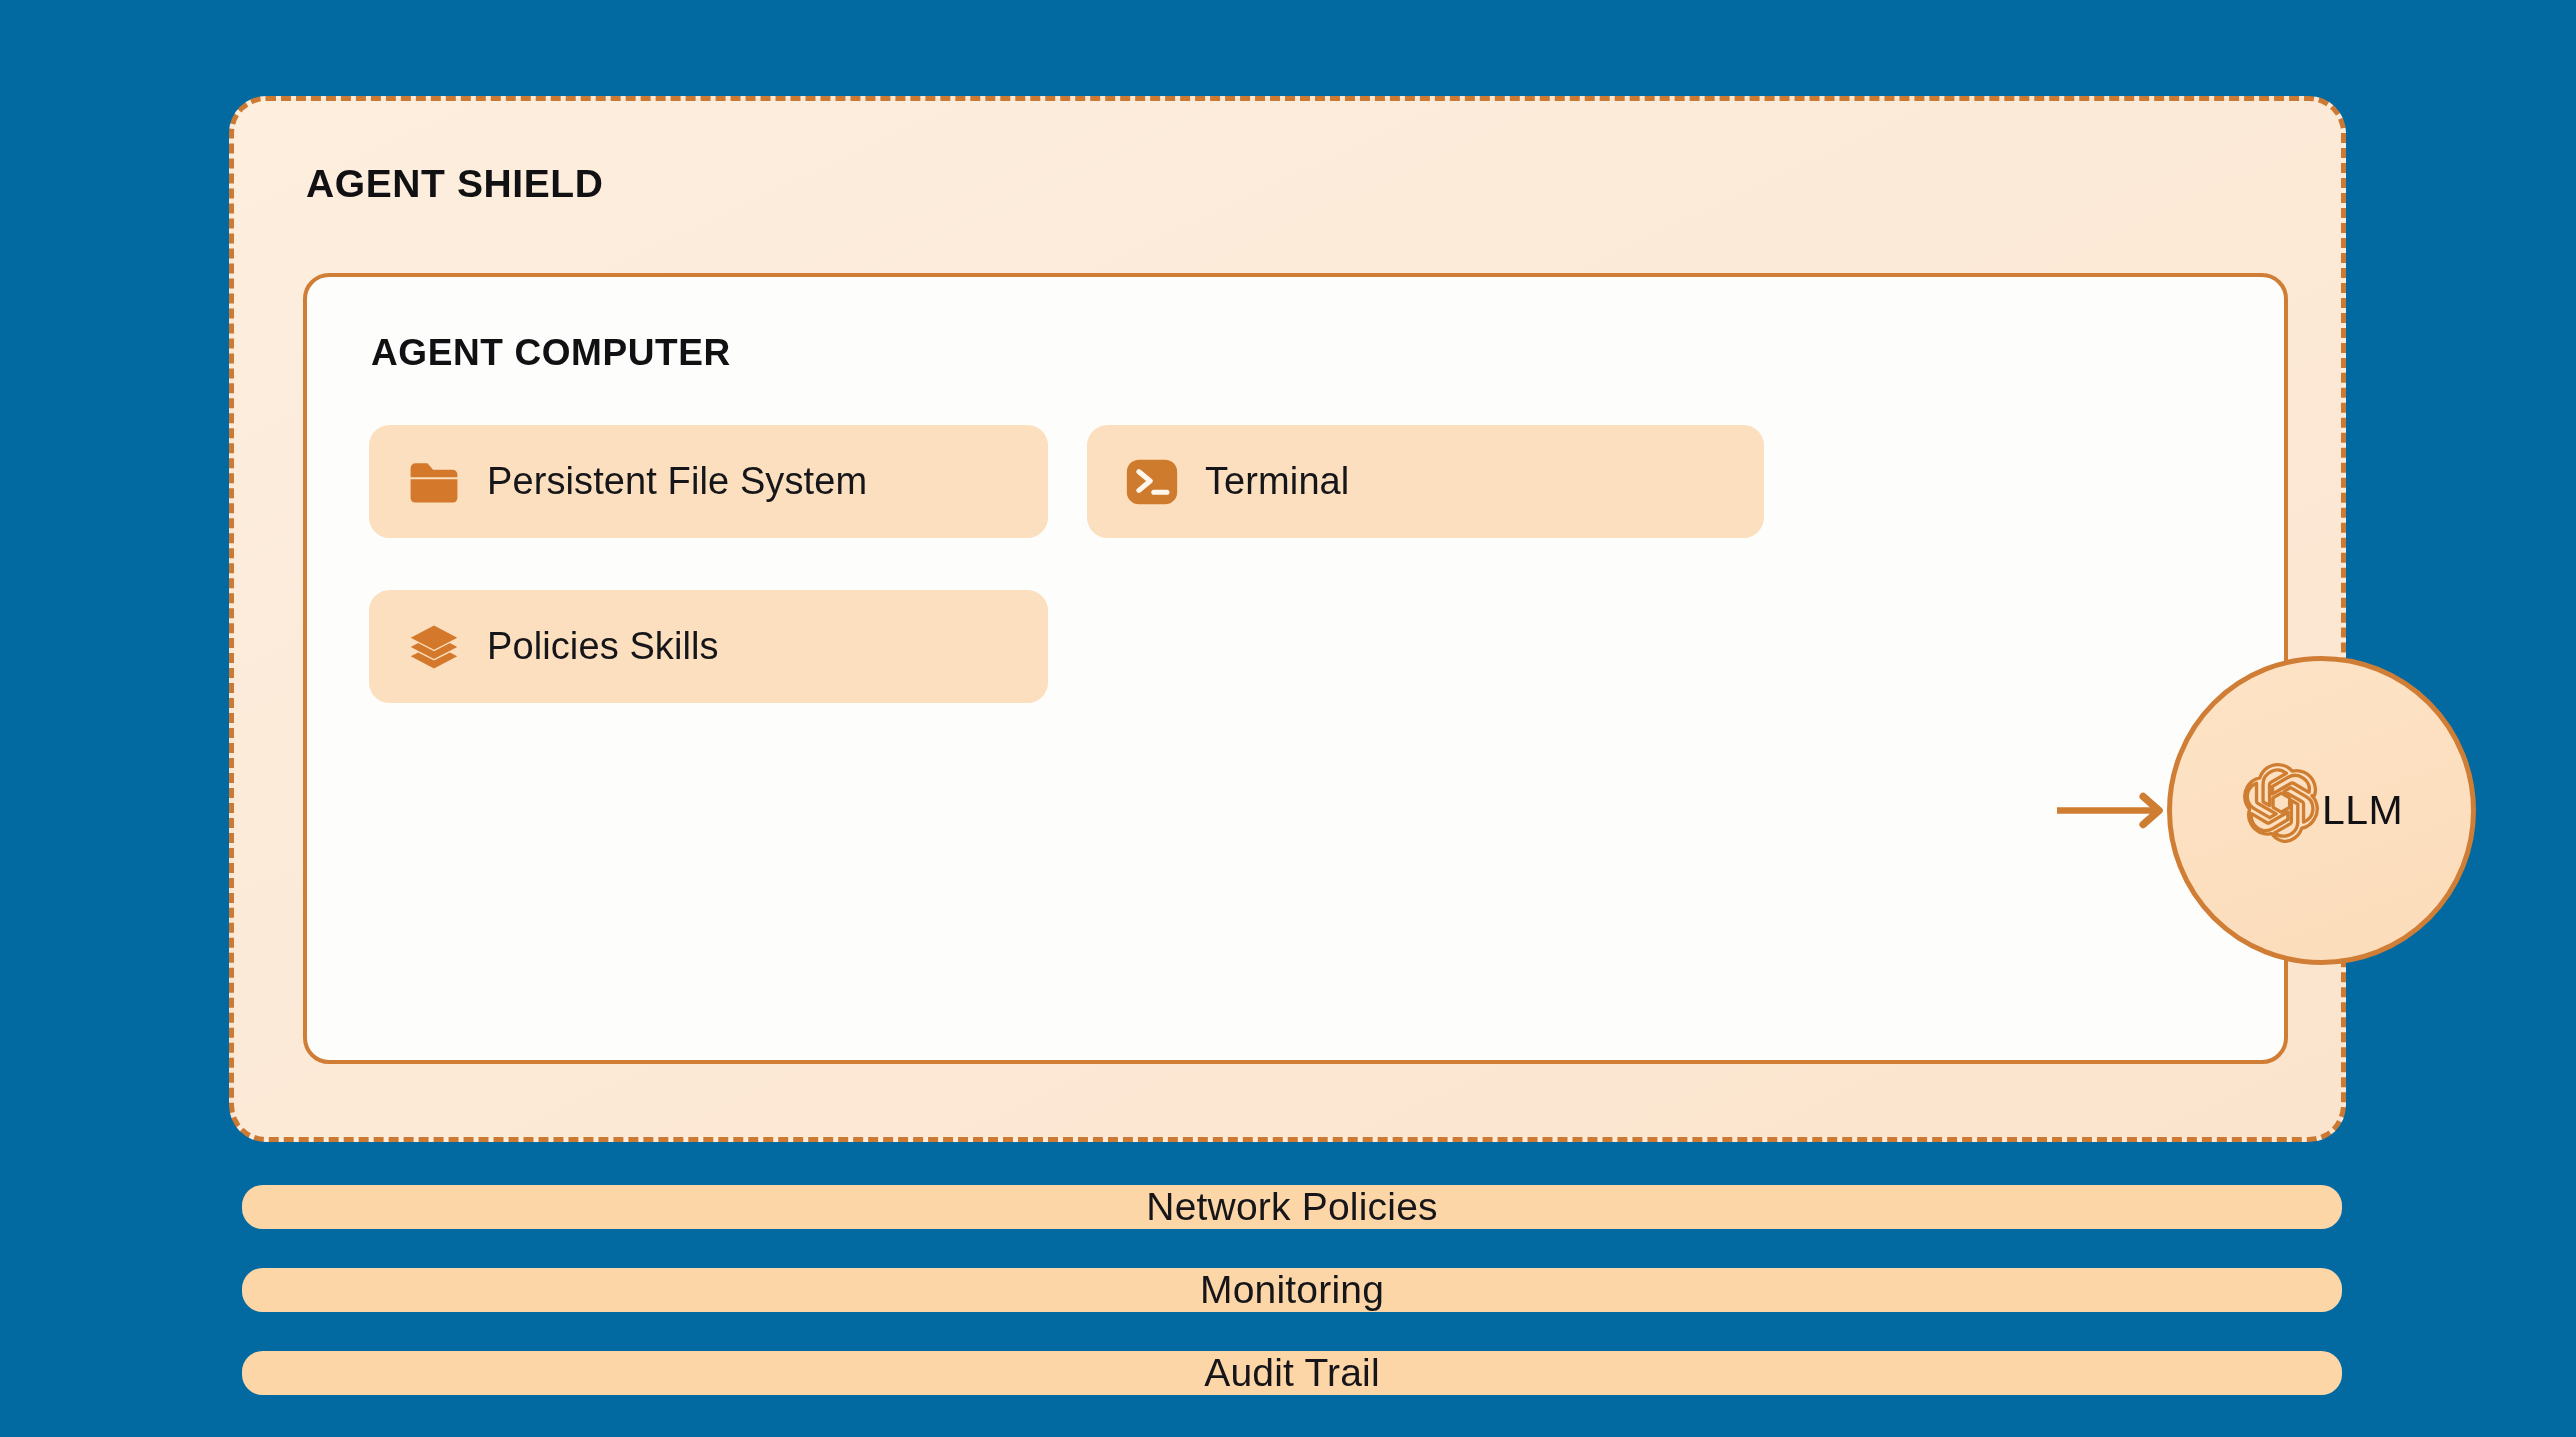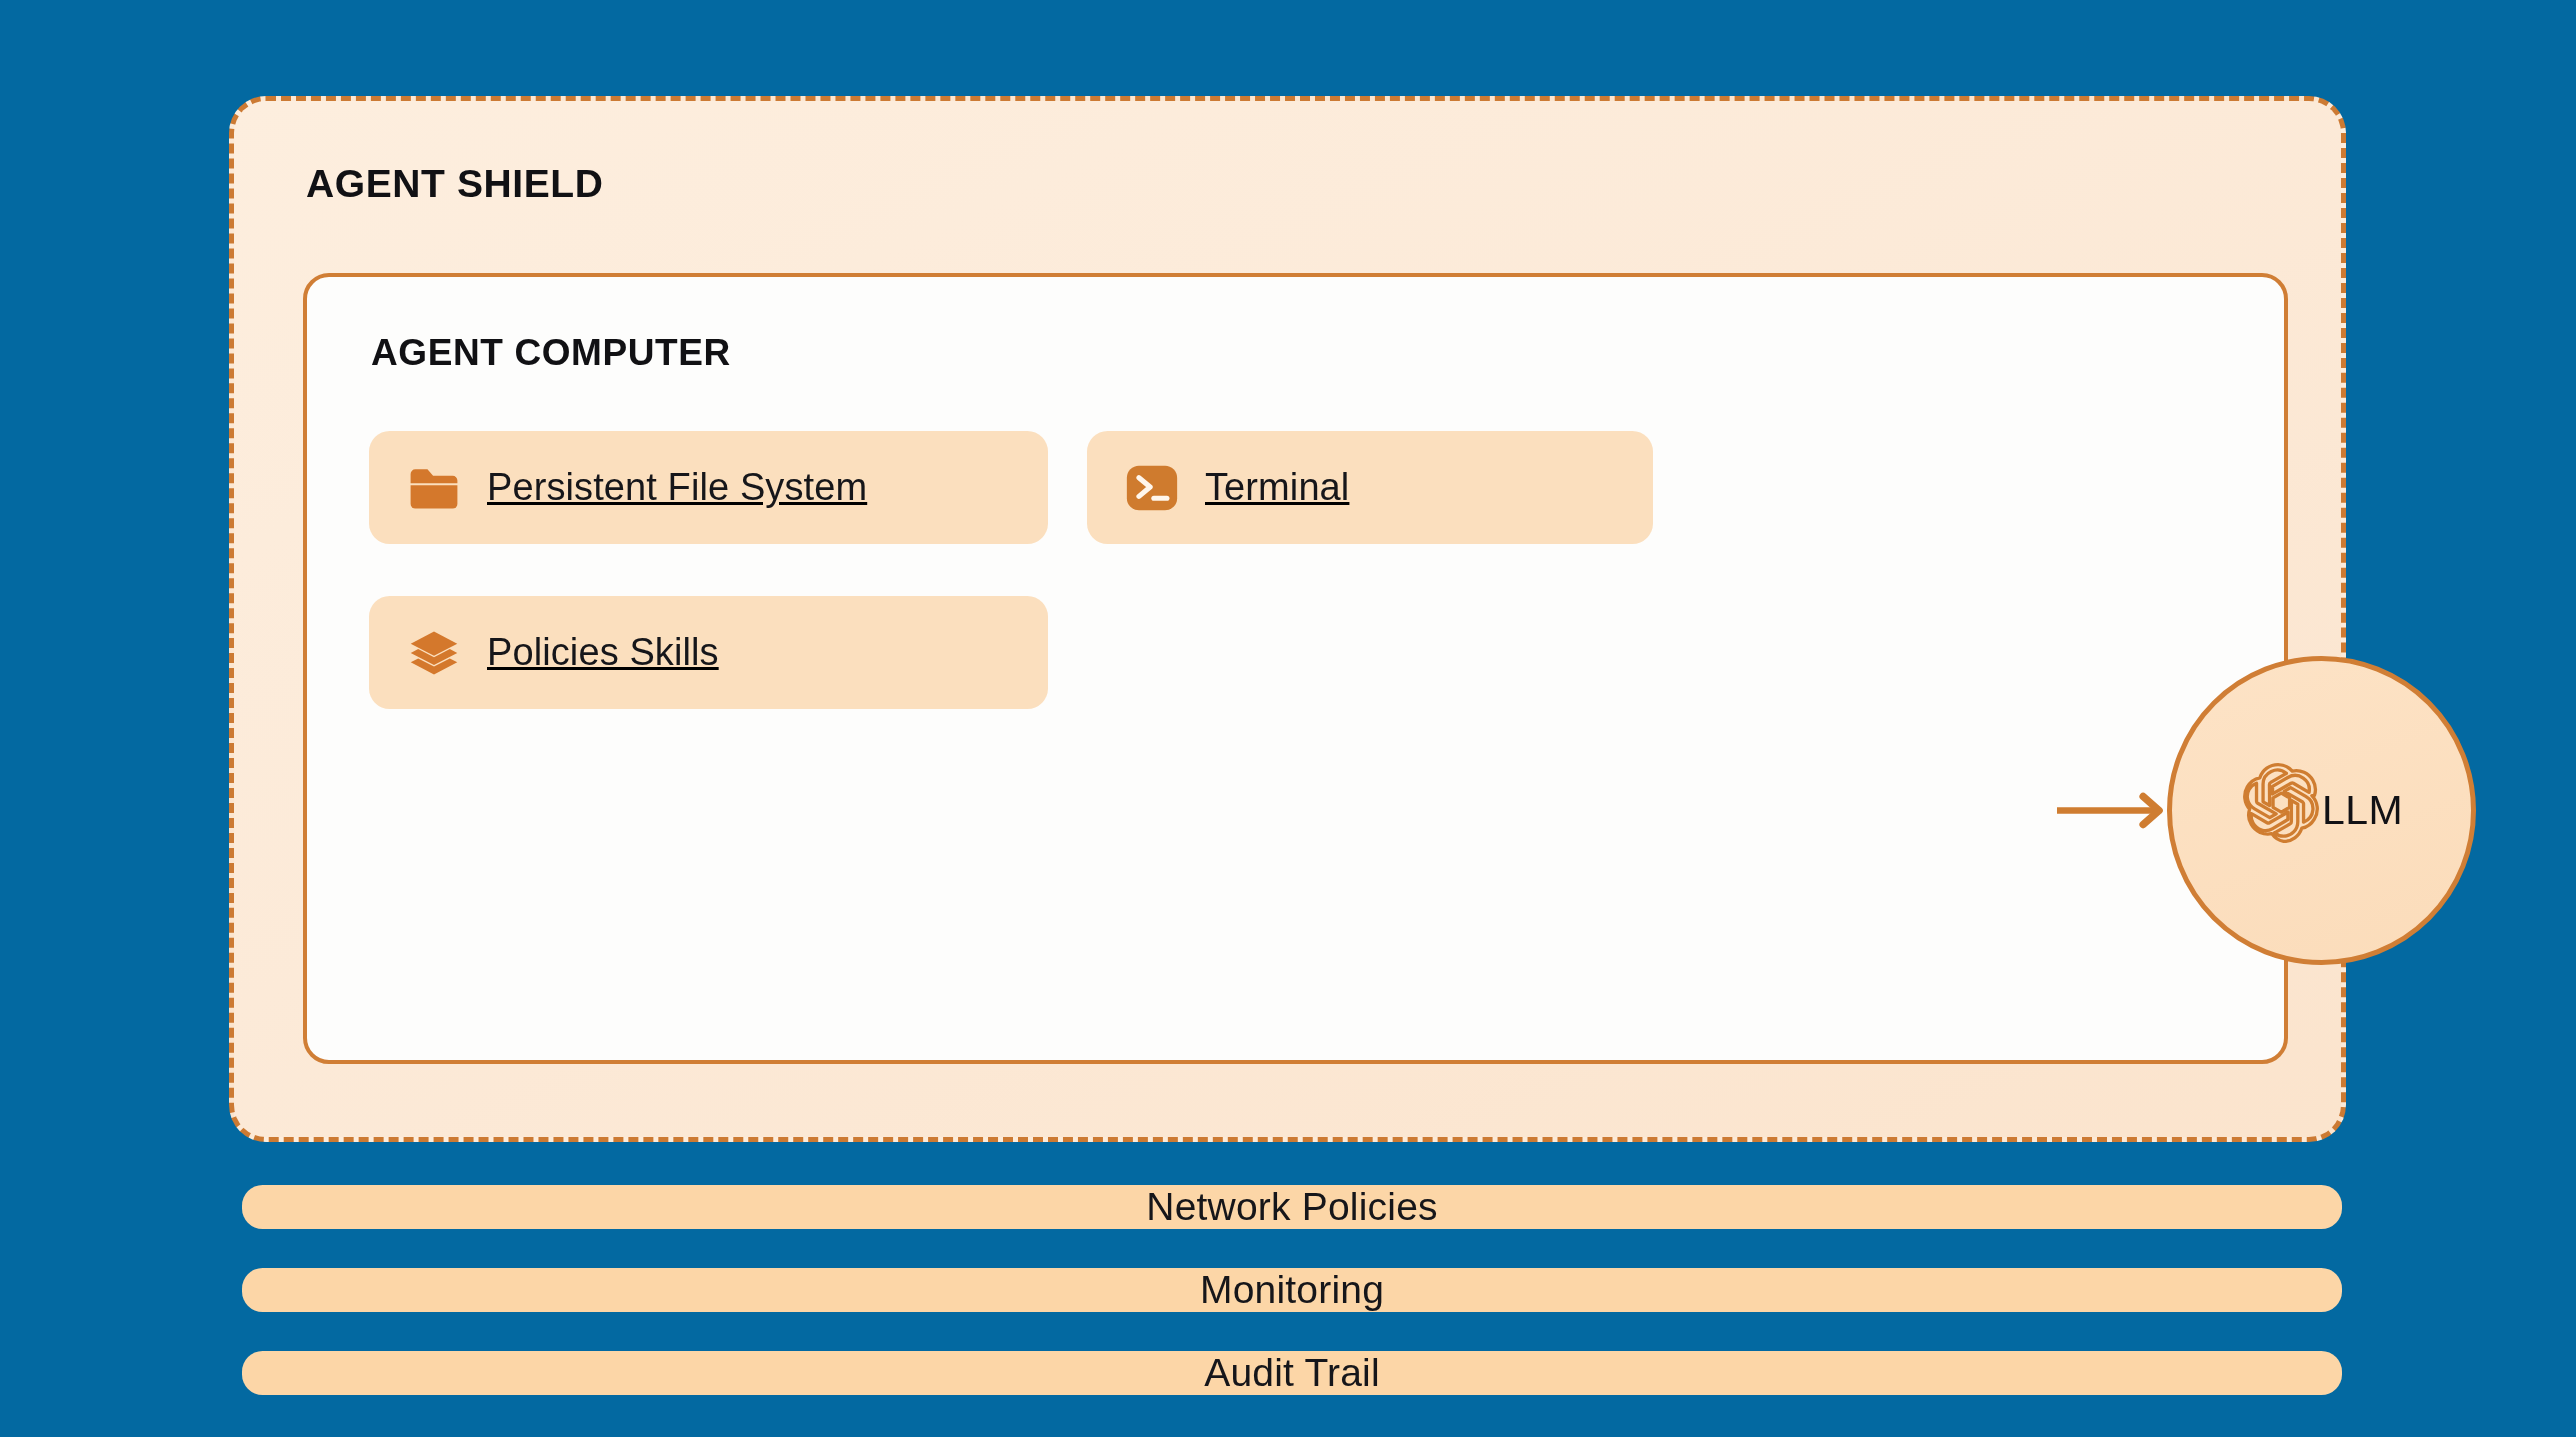--- a/index.html
+++ b/index.html
@@ -67,42 +67,41 @@
     font-weight: 700;
     letter-spacing: 0.6px;
     color: #111114;
     white-space: nowrap;
   }
 
   
   .cards {
     position: absolute;
     left: 62px;
-    top: 154px;
+    top: 148px;
     width: 1395px;
-    text-decoration: underline;
   }
 
   .card-row {
     display: flex;
     gap: 39px;
     margin-bottom: 26px;
   }
 
   .card {
     height: 113px;
     border-radius: 20.6px;
     background: #fbdfbe;
     display: flex;
     align-items: center;
     padding-left: 36px;
     box-sizing: border-box;
   }
   .card.w-left  { width: 679px; }
-  .card.w-right { width: 566px; }
+  .card.w-right { width: 677px; }
 
   .card-icon {
     width: 58px;
     height: 58px;
     flex: 0 0 58px;
     margin-right: 24px;
     display: flex;
     align-items: center;
     justify-content: center;
   }

